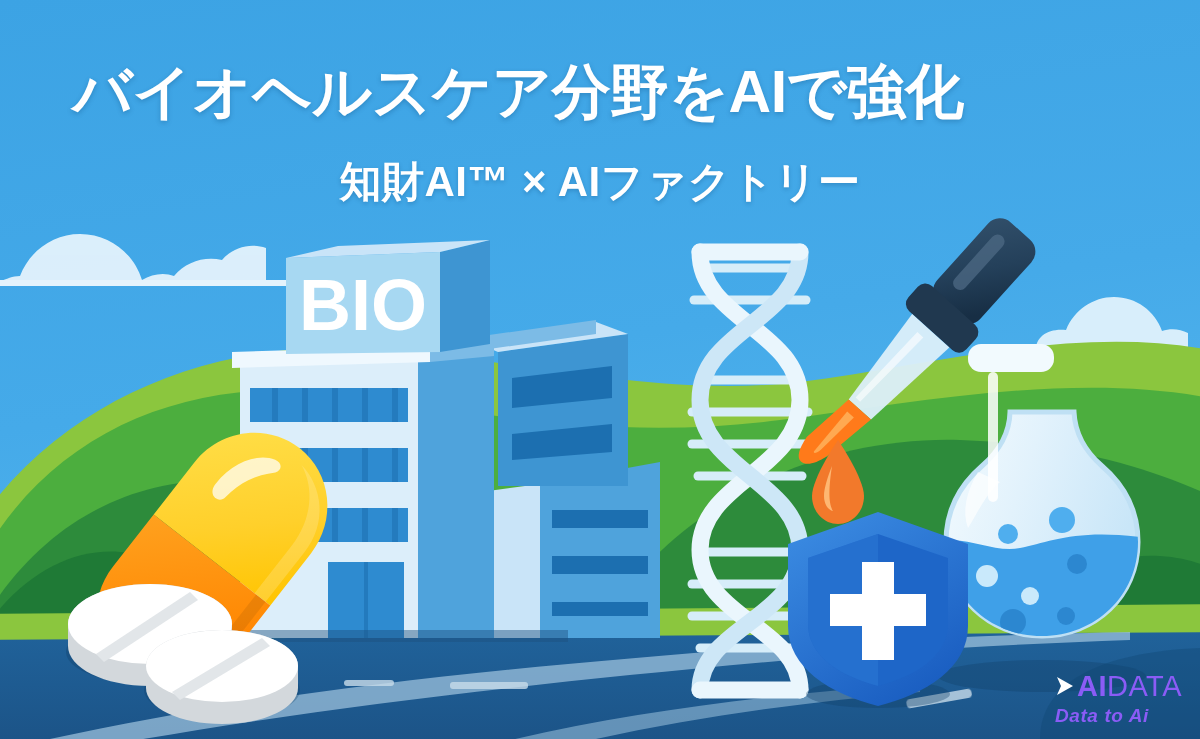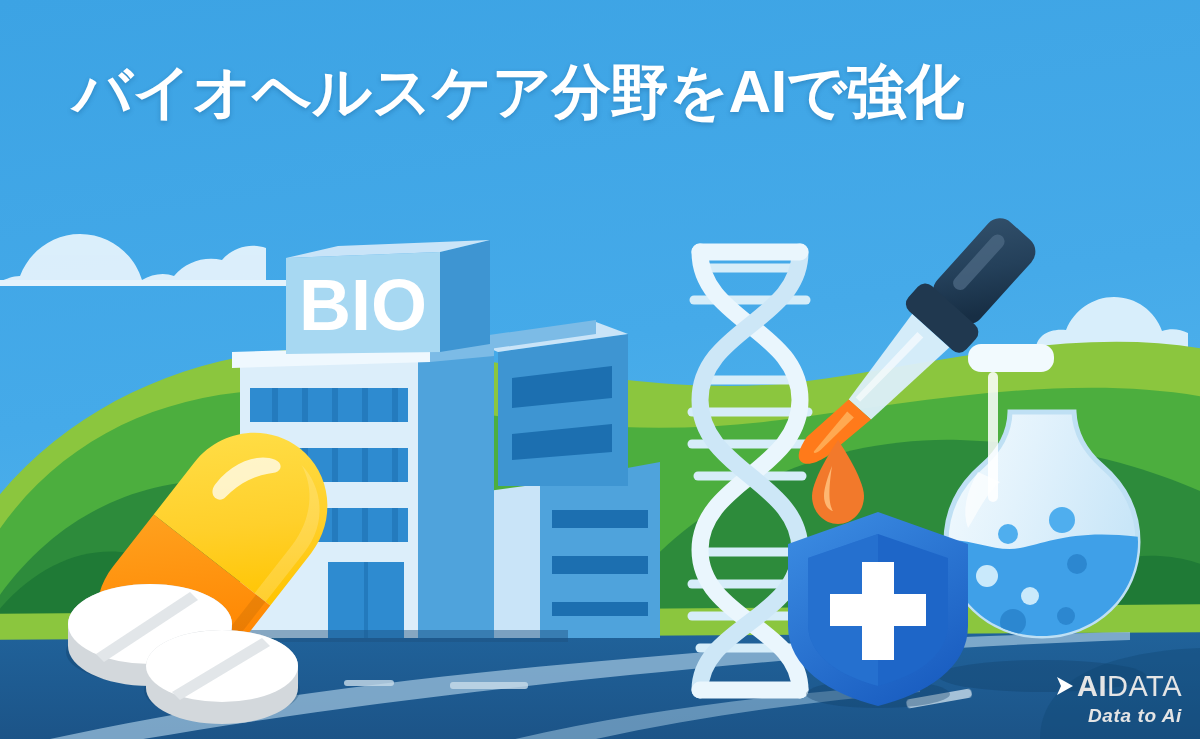--- a/index.html
+++ b/index.html
@@ -53,22 +53,21 @@
     font-weight: bold;
     letter-spacing: 0.5px;
     line-height: 1.05;
     text-shadow: 0 2px 4px rgba(10,70,120,0.28);
     white-space: nowrap;
   }
   .logo {
     position: absolute;
     right: 18px;
     bottom: 12px;
-    text-align: right;
-    color: #e5e5e5;
+    color: #8b5cf6;
     margin-top: 36px;
   }
   .logo-main {
     font-size: 29px;
     line-height: 1.0;
     letter-spacing: 0.5px;
     white-space: nowrap;
   }
   .logo-main .logo-ai {
     font-weight: bold;
@@ -354,20 +353,21 @@
       </g>
 
       <path d="M1040 739 C 1040 684 1098 652 1200 648 L1200 739 Z" fill="#0E4470" opacity="0.35"></path>
 
     </g>
   </svg>
 
   <div class="text-layer">
     <div class="title">バイオヘルスケア分野をAIで強化</div>
 
+    <div class="subtitle">知財AI™ × AIファクトリー</div>
 
     <div class="logo">
       <div class="logo-main">
         <span class="logo-mark">
           <svg width="20" height="22" viewBox="0 0 20 22" xmlns="http://www.w3.org/2000/svg">
             <path d="M18 11 L2 2 L6 11 L2 20 Z" fill="#ffffff"></path>
           </svg>
         </span><span class="logo-ai">AI</span><span class="logo-data">DATA</span>
       </div>
       <div class="logo-sub">Data to Ai</div>

